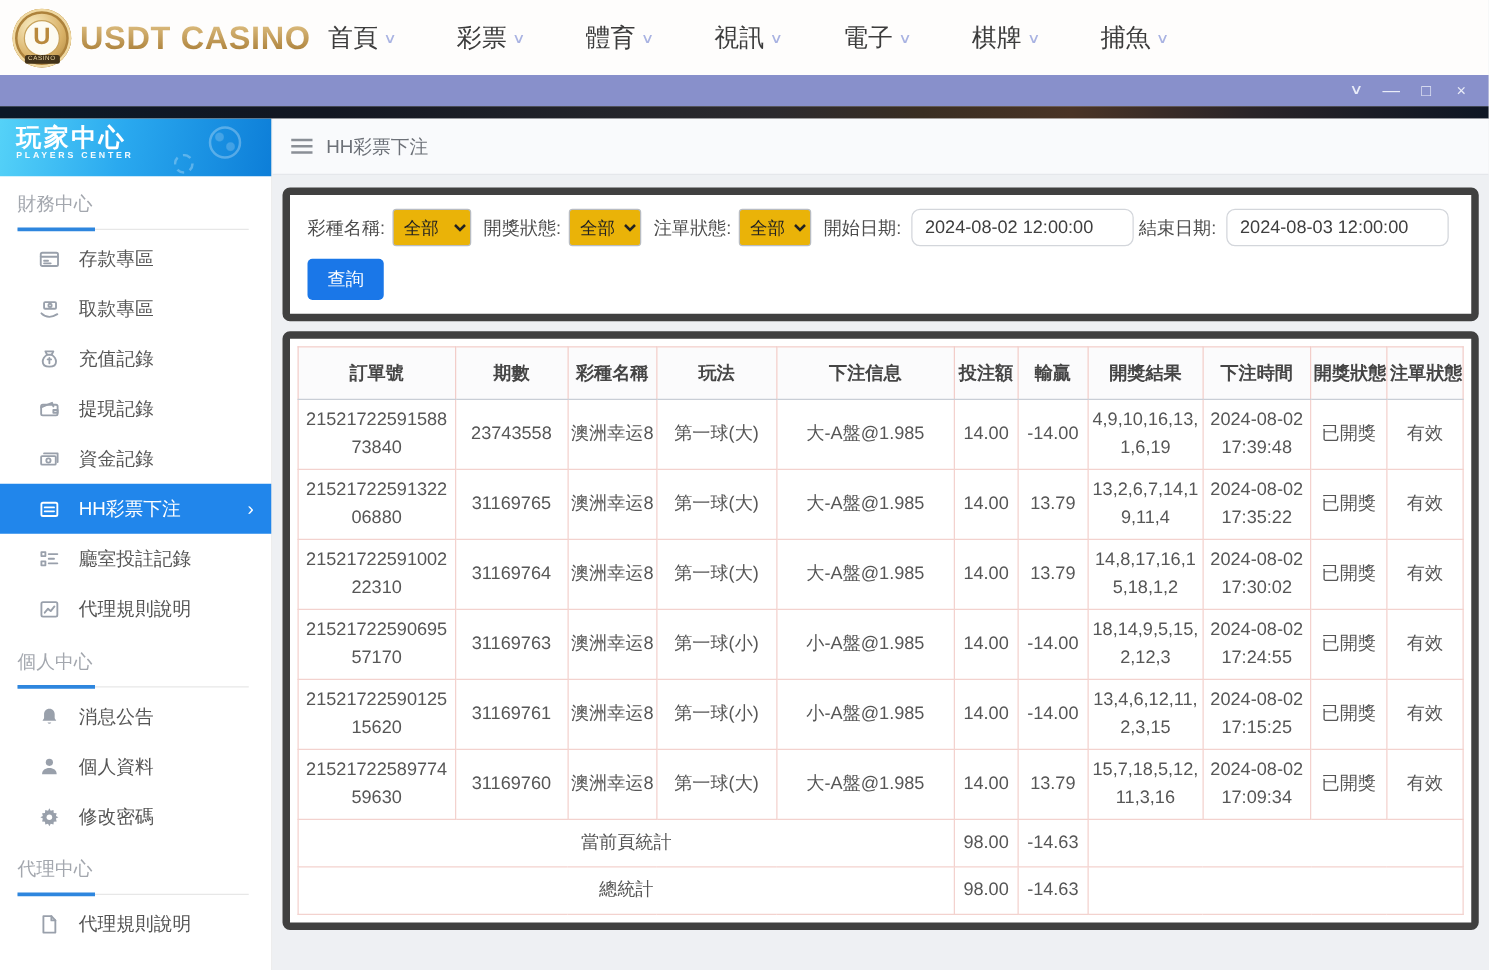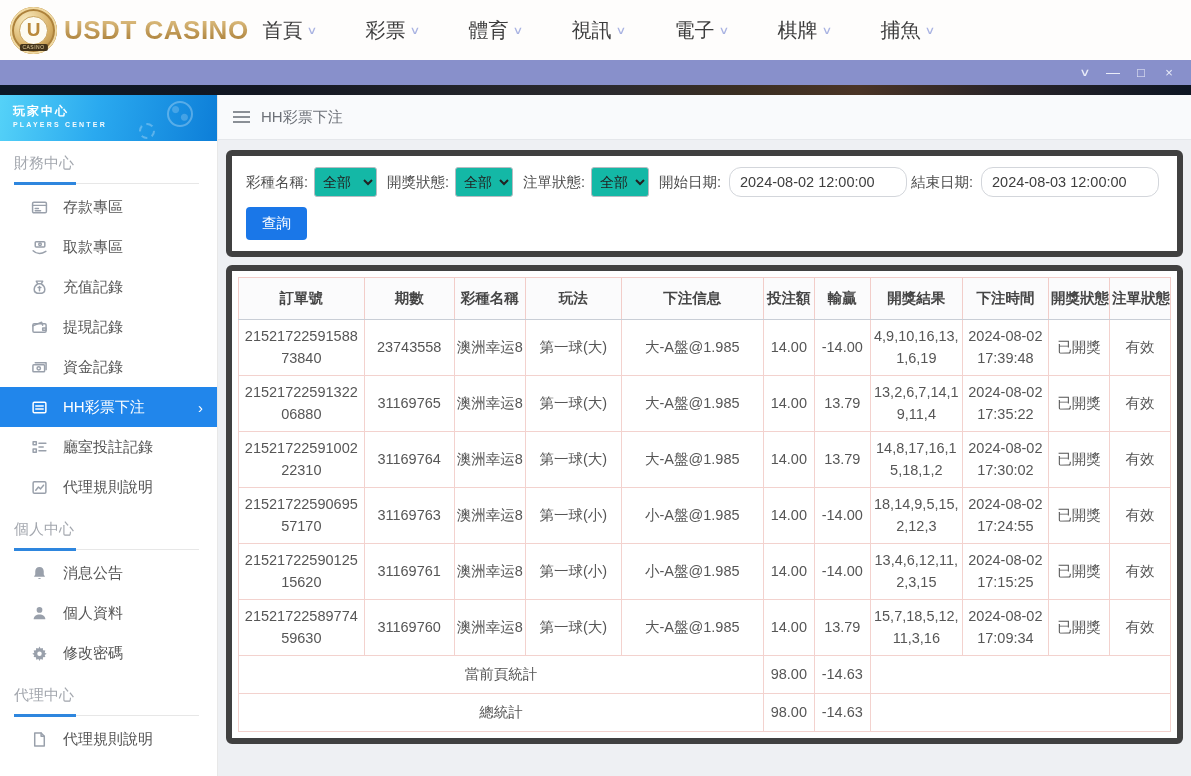--- a/index.html
+++ b/index.html
@@ -41,21 +41,21 @@
     background:linear-gradient(90deg,#0c1826 0%,#131722 22%,#23242a 40%,#2c2a2e 52%,#3a2e22 62%,#4a3426 72%,#2a2428 84%,#0e1624 100%); }
 
   
   .content { display:flex; height:681px; }
 
   
   .sidebar { width:218px; flex:none; background:#fff; border-right:1px solid #e8e8e8; }
   .sb-header { height:46px; position:relative; overflow:hidden; color:#fff;
     background:linear-gradient(100deg,#55d2f8 0%,#2aa9ef 45%,#0d7ed8 100%);
     padding:6px 0 0 13px; }
-  .sb-title { font-size:12px; font-weight:bold; letter-spacing:2px; line-height:20px; }
+  .sb-title { font-size:20px; font-weight:bold; letter-spacing:2px; line-height:20px; }
   .sb-sub { font-size:7px; letter-spacing:2.2px; font-weight:bold; opacity:.95; }
   .pad-deco { position:absolute; right:10px; top:4px; width:80px; height:44px; opacity:.28; }
   .pad-deco i { position:absolute; border:2px solid #fff; border-radius:50%; }
   .pad-deco i:nth-child(1){ width:26px; height:26px; right:14px; top:2px;
     background:radial-gradient(circle at 30% 30%, rgba(255,255,255,.7) 3px, transparent 4px),
                radial-gradient(circle at 70% 65%, rgba(255,255,255,.7) 3px, transparent 4px); }
   .pad-deco i:nth-child(2){ width:16px; height:16px; right:52px; top:24px; border-style:dashed; }
 
   .sb-heading { font-size:15px; color:#a3a7ae; padding:13px 0 0 14px; }
   .sb-rule { position:relative; height:4px; margin:7px 18px 3px 14px;
@@ -79,24 +79,24 @@
   .hamburger b { display:block; height:2px; background:#8a8f96; margin:3px 0; }
   .page-title { margin-left:11px; font-size:15px; color:#6d7178; }
   .main-body { padding:10px 8px 0 8px; }
 
   .panel { background:#fff; border:6px solid #404040; border-radius:6px; }
 
   .filter-panel { padding:11px 14px; }
   .filter-row { display:flex; align-items:center; font-size:14.5px; color:#4d4d4d; }
   .filter-row label { white-space:nowrap; }
   .filter-row select { height:30px; border:1px solid #b8bcc2; border-radius:3px;
-    margin:0 10px 0 6px; font-size:14px; color:#222; padding:0 4px; background:#14b8a6;
+    margin:0 10px 0 6px; font-size:14px; color:#222; padding:0 4px; background:#eab308;
     font-family:inherit; }
   .sel-lottery { width:122px; } .sel-draw { width:72px; } .sel-bet { width:58px; }
-  .date-input { width:178px; height:30px; border:1px solid #d3d6db; border-radius:12px;
+  .date-input { width:178px; height:30px; border:1px solid #d3d6db; border-radius:7px;
     margin:0 4px 0 8px; font-size:14.5px; color:#3e3e3e; padding:0 10px;
     font-family:inherit; }
   .search-btn { margin-top:10px; background:#1a77e8; border:none; color:#fff;
     font-size:14.5px; padding:7px 16px; border-radius:4px; cursor:pointer;
     font-family:inherit; }
 
   .table-panel { margin-top:8px; padding:6px; }
   table { width:100%; border-collapse:collapse; table-layout:fixed; text-align:center;
     color:#565656; font-size:14.5px; }
   th { background:#fbfbfc; font-weight:bold; color:#454545; height:42px;

